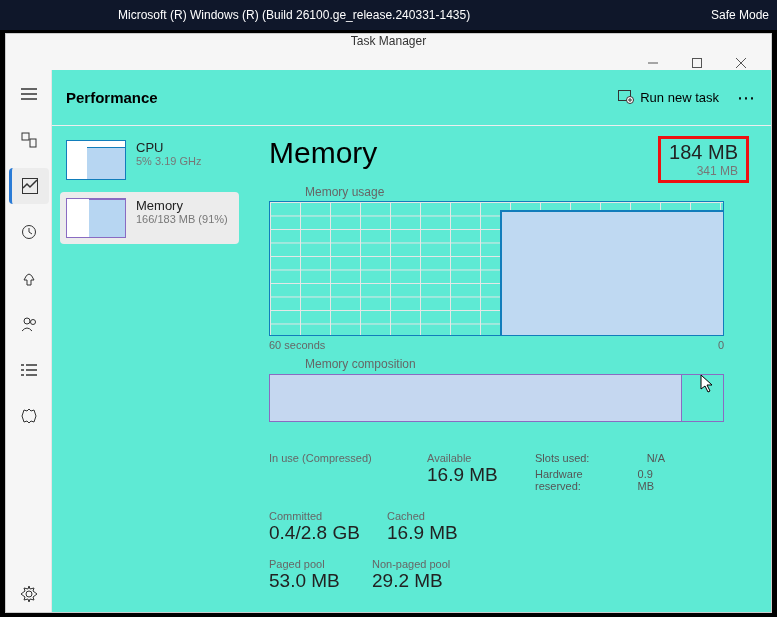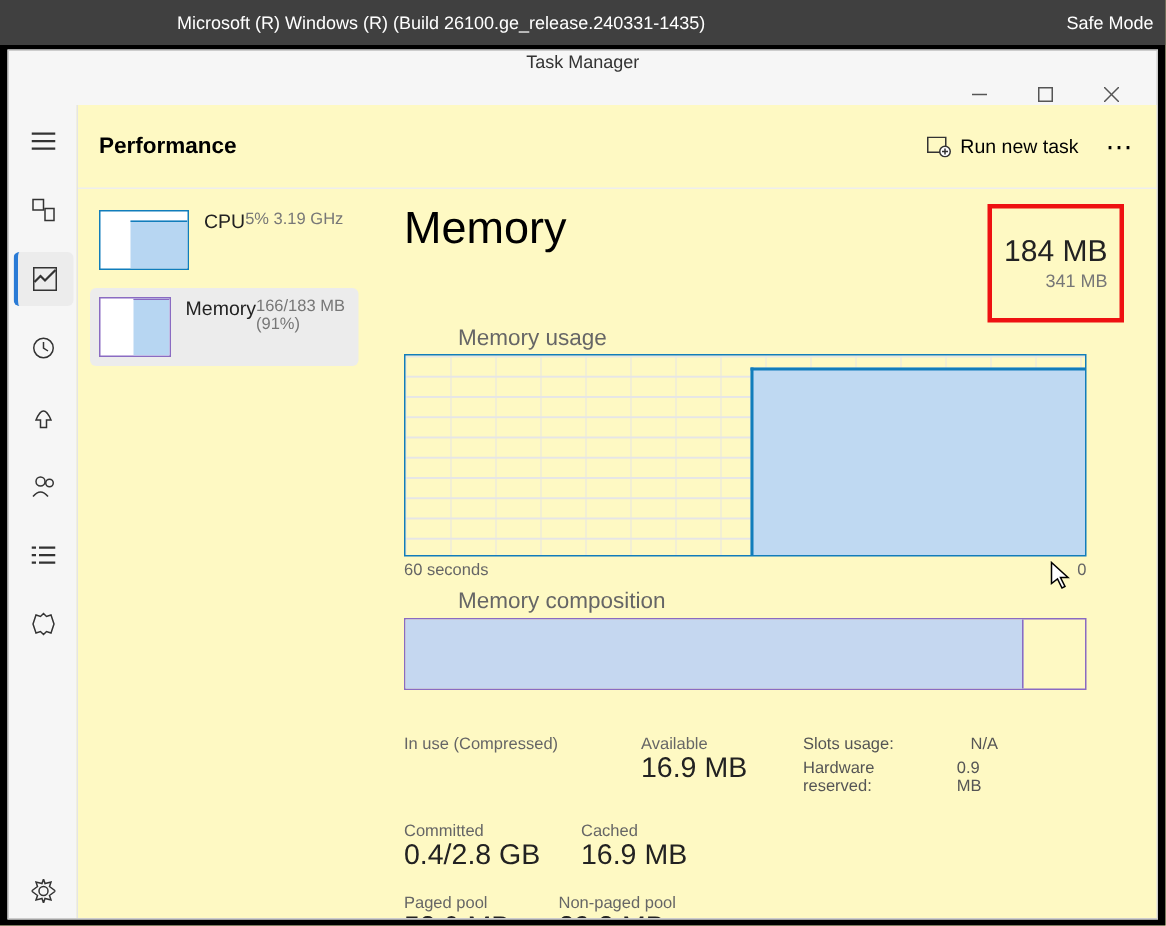--- a/index.html
+++ b/index.html
@@ -1,52 +1,52 @@
 <!DOCTYPE html>
 <html><head>
 <meta charset="utf-8">
 <style>
 * { box-sizing: border-box; margin: 0; padding: 0; font-family: "Segoe UI", Arial, sans-serif; }
 body { width: 777px; height: 617px; background: #000; overflow: hidden; }
-.topbar { height: 30px; background: #404040; color: #fff; font-size: 12px; display: flex; align-items: center; padding: 0 8px; }
+.topbar { height: 30px; background: #0f172a; color: #fff; font-size: 12px; display: flex; align-items: center; padding: 0 8px; }
 .topbar .right { margin-left: auto; }
 .topbar .left { margin-left: 110px; }
 .window { position: absolute; top: 33px; left: 5px; width: 767px; height: 580px; background: #f6f6f6; border: 1px solid #ccc; }
 .titlebar { height: 36px; display: flex; align-items: center; padding: 0 8px; font-size: 12px; color: #333; flex-direction: column; }
 .titlebar .app-icon { width: 18px; height: 14px; background: linear-gradient(#2a7bd6,#2a7bd6); border-radius: 1px; margin-right: 12px; display:inline-block; }
 .titlebar .controls { margin-left: auto; display: flex; }
 .titlebar .ctrl { width: 44px; height: 30px; display: flex; align-items: center; justify-content: center; font-size: 12px; color: #555; }
 .body { display: flex; height: calc(100% - 36px); }
 .rail { width: 45px; background: #f6f6f6; display: flex; flex-direction: column; align-items: center; padding-top: 6px; gap: 10px; }
 .rail .ritem { width: 40px; height: 36px; display: flex; align-items: center; justify-content: center; border-radius: 4px; color: #333; }
 .rail .ritem.selected { background: #ececec; border-left: 3px solid #2a7bd6; }
 .rail .spacer { flex: 1; }
-.content { flex: 1; background: #fef9c3; border-left: 1px solid #e5e5e5; display: flex; flex-direction: column; }
+.content { flex: 1; background: #5eead4; border-left: 1px solid #e5e5e5; display: flex; flex-direction: column; }
 .header { height: 56px; display: flex; align-items: center; padding: 0 14px; border-bottom: 1px solid #eee; }
 .header h1 { font-size: 15px; font-weight: 600; }
 .header .right { margin-left: auto; display: flex; align-items: center; gap: 18px; }
-.runtask { display: flex; align-items: flex-end; gap: 6px; font-size: 13px; }
+.runtask { display: flex; align-items: flex-start; gap: 6px; font-size: 13px; }
 .more { font-size: 18px; letter-spacing: 2px; }
 .main { display: flex; flex: 1; overflow: hidden; }
 .sidepane { width: 195px; padding: 8px; }
 .card { display: flex; gap: 10px; padding: 6px; border-radius: 4px; margin-bottom: 6px; }
 .card.selected { background: #ececec; }
 .thumb { width: 60px; height: 40px; border: 1px solid #117dbb; background: #fff; position: relative; overflow: hidden; }
 .thumb .fill-cpu { position:absolute; bottom:0; left:20px; right:0; height:32px; background:#b7d6f2; border-top:1px solid #117dbb; }
 .thumb .fill-mem { position:absolute; bottom:0; left:22px; right:0; height:38px; background:#b7d6f2; border-top:1px solid #8a6bc2; }
-.card .tinfo { display: flex; }
+.card .tinfo { display: flex; flex-direction: column; }
 .card .tname { font-size: 13px; color: #222; }
 .card .tstat { font-size: 11px; color: #777; }
 .detail { flex: 1; padding: 10px 22px; overflow: auto; }
 .titlerow { display: flex; align-items: flex-start; }
 .bigtitle { font-size: 30px; font-weight: 500; }
-.redbox { margin-left: auto; border: 3px solid #e11; padding: 18px 8px; text-align: right; }
+.redbox { margin-left: auto; border: 3px solid #e11; padding: 2px 8px; text-align: right; }
 .redbox .big { font-size: 20px; color:#222; }
 .redbox .sm { font-size: 12px; color: #777; }
-.seclabel { font-size: 15px; color: #666; margin-top: 2px; padding-left: 36px; }
+.seclabel { font-size: 12px; color: #666; margin-top: 2px; padding-left: 36px; }
 .chart { width: 455px; height: 135px; border: 1px solid #117dbb; margin-top: 2px; position: relative; background-image: linear-gradient(#e6e6e6 1px, transparent 1px), linear-gradient(90deg,#e6e6e6 1px, transparent 1px); background-size: 30px 13.5px; }
 .chart .fill { position:absolute; left:230px; right:0; bottom:0; top:8px; background:#bfd9f2; border-top:2px solid #117dbb; border-left:2px solid #117dbb; }
 .axis { display: flex; justify-content: space-between; width: 455px; font-size: 11px; color: #666; margin-top: 3px; }
 .compbar { width: 455px; height: 48px; border: 1px solid #8a6bc2; margin-top: 3px; display: flex; }
 .compbar .used { flex: 0 0 91%; background: #c5d7f0; border-right: 1px solid #8a6bc2; }
 .cursor { position:absolute; left:700px; top:374px; z-index:10; pointer-events:none; }
 .stats { margin-top: 30px; width: 440px; }
 .stats .row { display: flex; gap: 8px; margin-bottom: 14px; }
 .stat .lab { font-size: 11px; color: #666; }
 .stat .val { font-size: 19px; color: #222; }
@@ -216,21 +216,21 @@
             <div class="row">
               <div class="stat col1">
                 <div class="lab">In use (Compressed)</div>
               </div>
               <div class="stat col2">
                 <div class="lab">Available</div>
                 <div class="val">16.9 MB</div>
               </div>
               <div class="col3">
                 <div class="kv">
-                    <span class="k">Slots usage:</span>
+                    <span class="k">Slots used:</span>
                     <span>N/A</span>
                   </div>
                 <div class="kv">
                     <span class="k">Hardware reserved:</span>
                     <span>0.9 MB</span>
                   </div>
               </div>
             </div>
             <div class="row">
               <div class="stat" style="width:110px">

